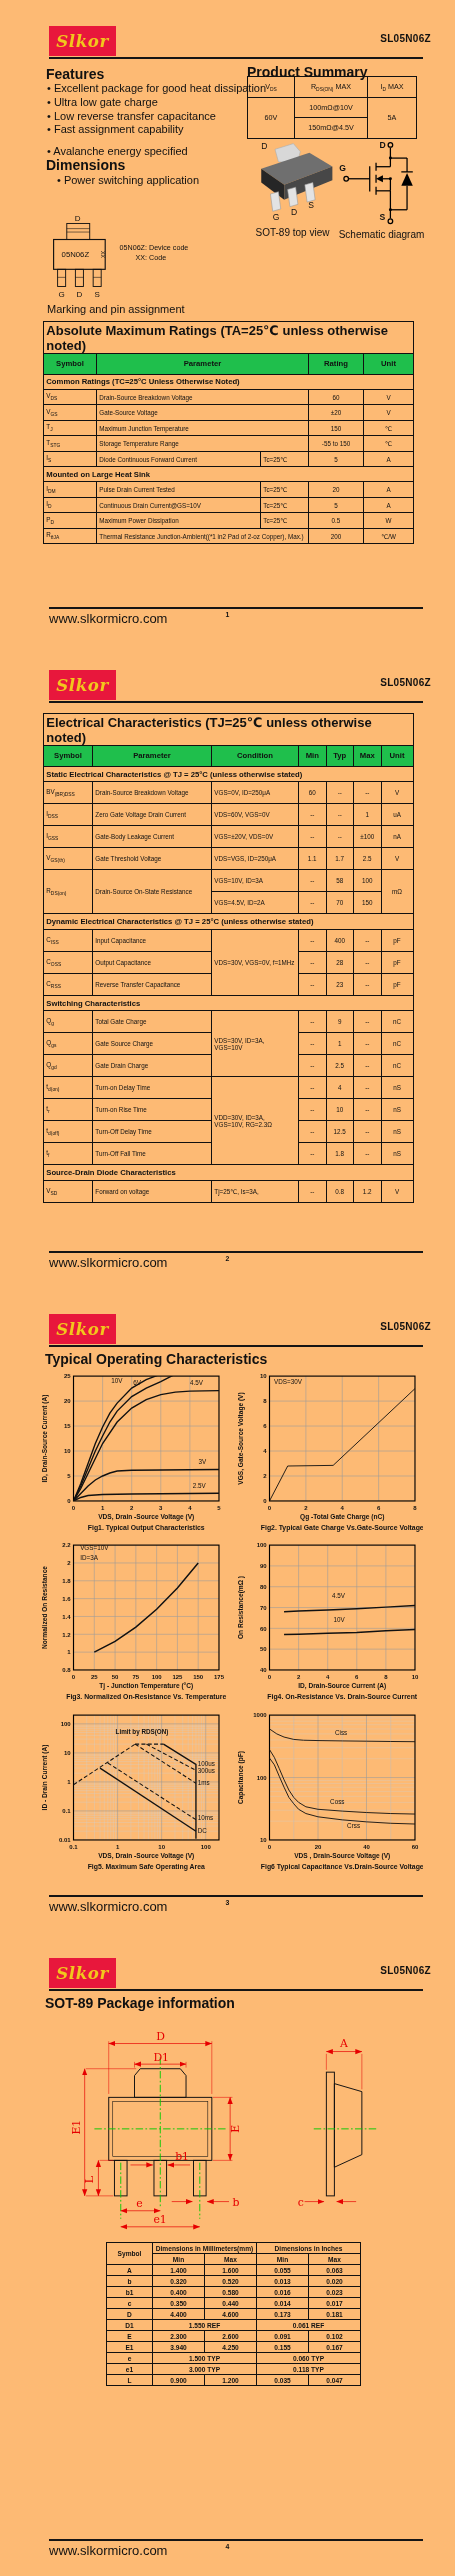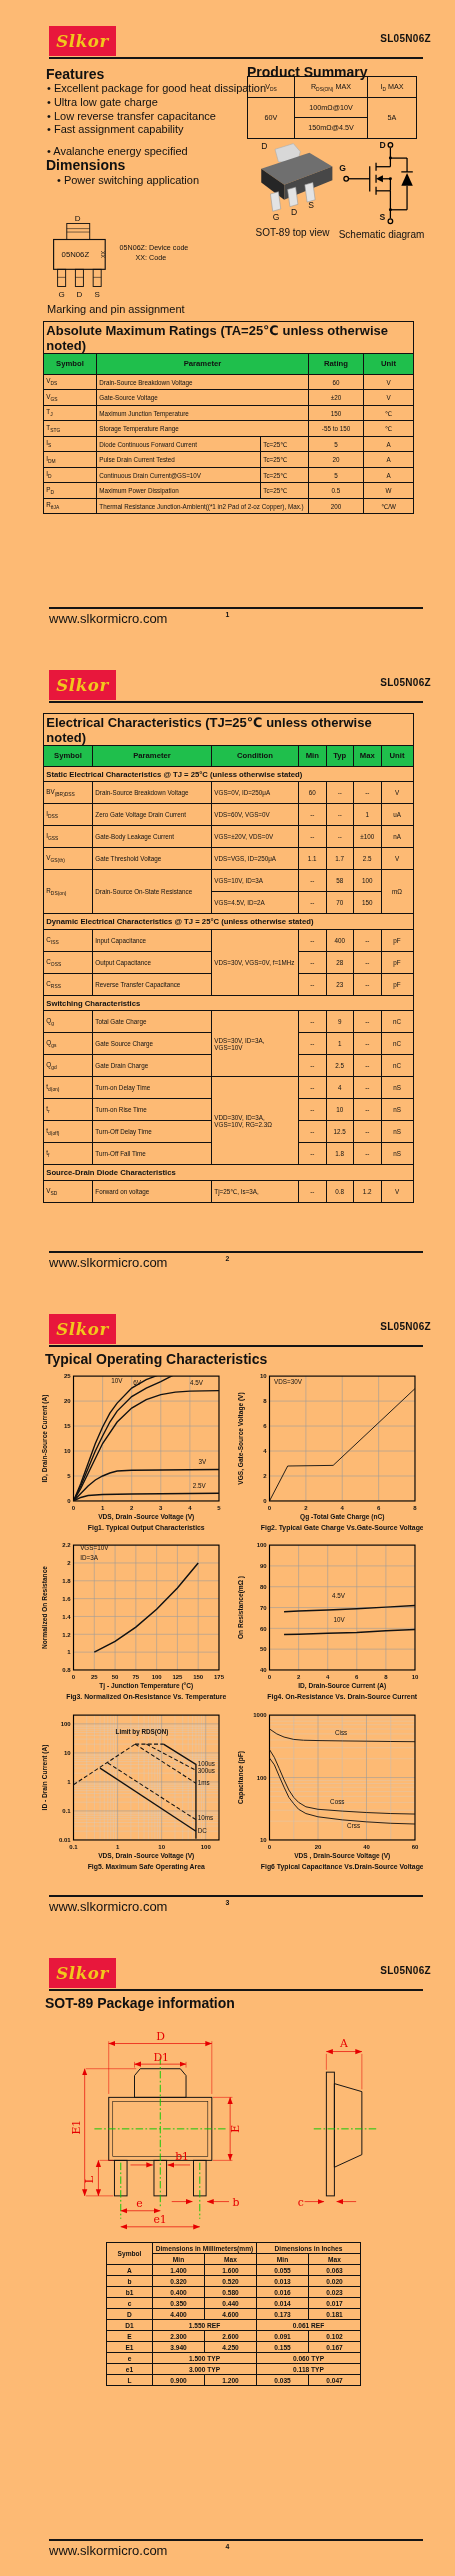--- a/index.html
+++ b/index.html
@@ -162,20 +162,23 @@
       <tbody>
           <tr class="ttl">
             <td colspan="5">Absolute Maximum Ratings (TA=25℃ unless otherwise noted)</td>
           </tr>
       <tr class="gh">
         <td>Symbol</td>
         <td colspan="2">Parameter</td>
         <td>Rating</td>
         <td>Unit</td>
       </tr>
+      <tr class="sec">
+            <td colspan="5">Common Ratings (TC=25°C Unless Otherwise Noted)</td>
+          </tr>
       <tr>
             <td class="sym"><span>V</span><sub>DS</sub></td>
             <td colspan="2">Drain-Source Breakdown Voltage</td>
             <td class="c">60</td>
             <td class="c">V</td>
           </tr>
       <tr>
             <td class="sym"><span>V</span><sub>GS</sub></td>
             <td colspan="2">Gate-Source Voltage</td>
             <td class="c">±20</td>
@@ -192,20 +195,23 @@
             <td colspan="2">Storage Temperature Range</td>
             <td class="c">-55 to 150</td>
             <td class="c">℃</td>
           </tr>
       <tr>
             <td class="sym"><span>I</span><sub>S</sub></td>
             <td>Diode Continuous Forward Current</td>
             <td>Tc=25℃</td>
             <td class="c">5</td>
             <td class="c">A</td>
+          </tr>
+      <tr class="sec">
+            <td colspan="5">Mounted on Large Heat Sink</td>
           </tr>
       <tr>
             <td class="sym"><span>I</span><sub>DM</sub></td>
             <td>Pulse Drain Current Tested</td>
             <td>Tc=25℃</td>
             <td class="c">20</td>
             <td class="c">A</td>
           </tr>
       <tr>
             <td class="sym"><span>I</span><sub>D</sub></td>

